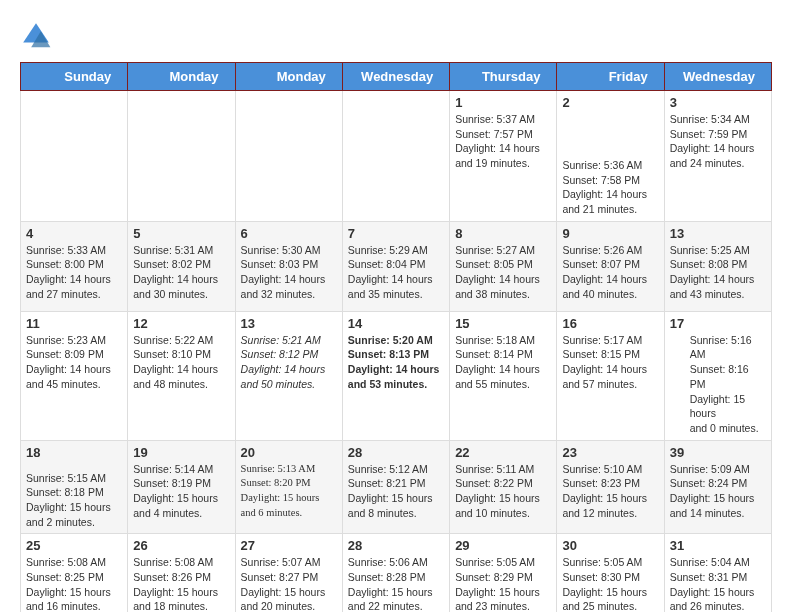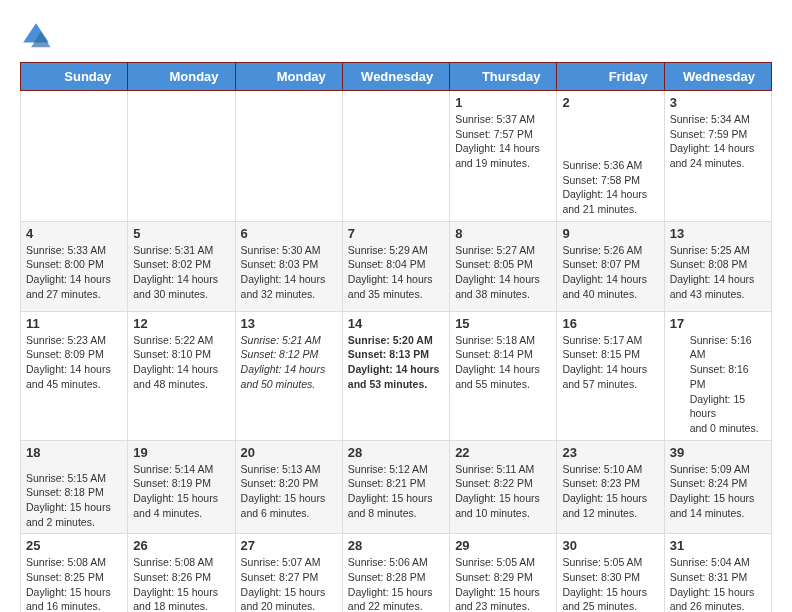--- a/index.html
+++ b/index.html
@@ -264,21 +264,21 @@
         </td>
         <td>
           <div class="day-number">19</div>
           <div class="day-info" style="white-space: pre-line;">Sunrise: 5:14 AM
 Sunset: 8:19 PM
 Daylight: 15 hours
 and 4 minutes.</div>
         </td>
         <td>
           <div class="day-number">20</div>
-          <div class="day-info" style="white-space: pre-line;">Sunrise: 5:13 AM
+          <div class="day-info" style="white-space: pre-line; font-family: Liberation Serif, serif;">Sunrise: 5:13 AM
 Sunset: 8:20 PM
 Daylight: 15 hours
 and 6 minutes.</div>
         </td>
         <td>
           <div class="day-number">28</div>
           <div class="day-info" style="white-space: pre-line;">Sunrise: 5:12 AM
 Sunset: 8:21 PM
 Daylight: 15 hours
 and 8 minutes.</div>

